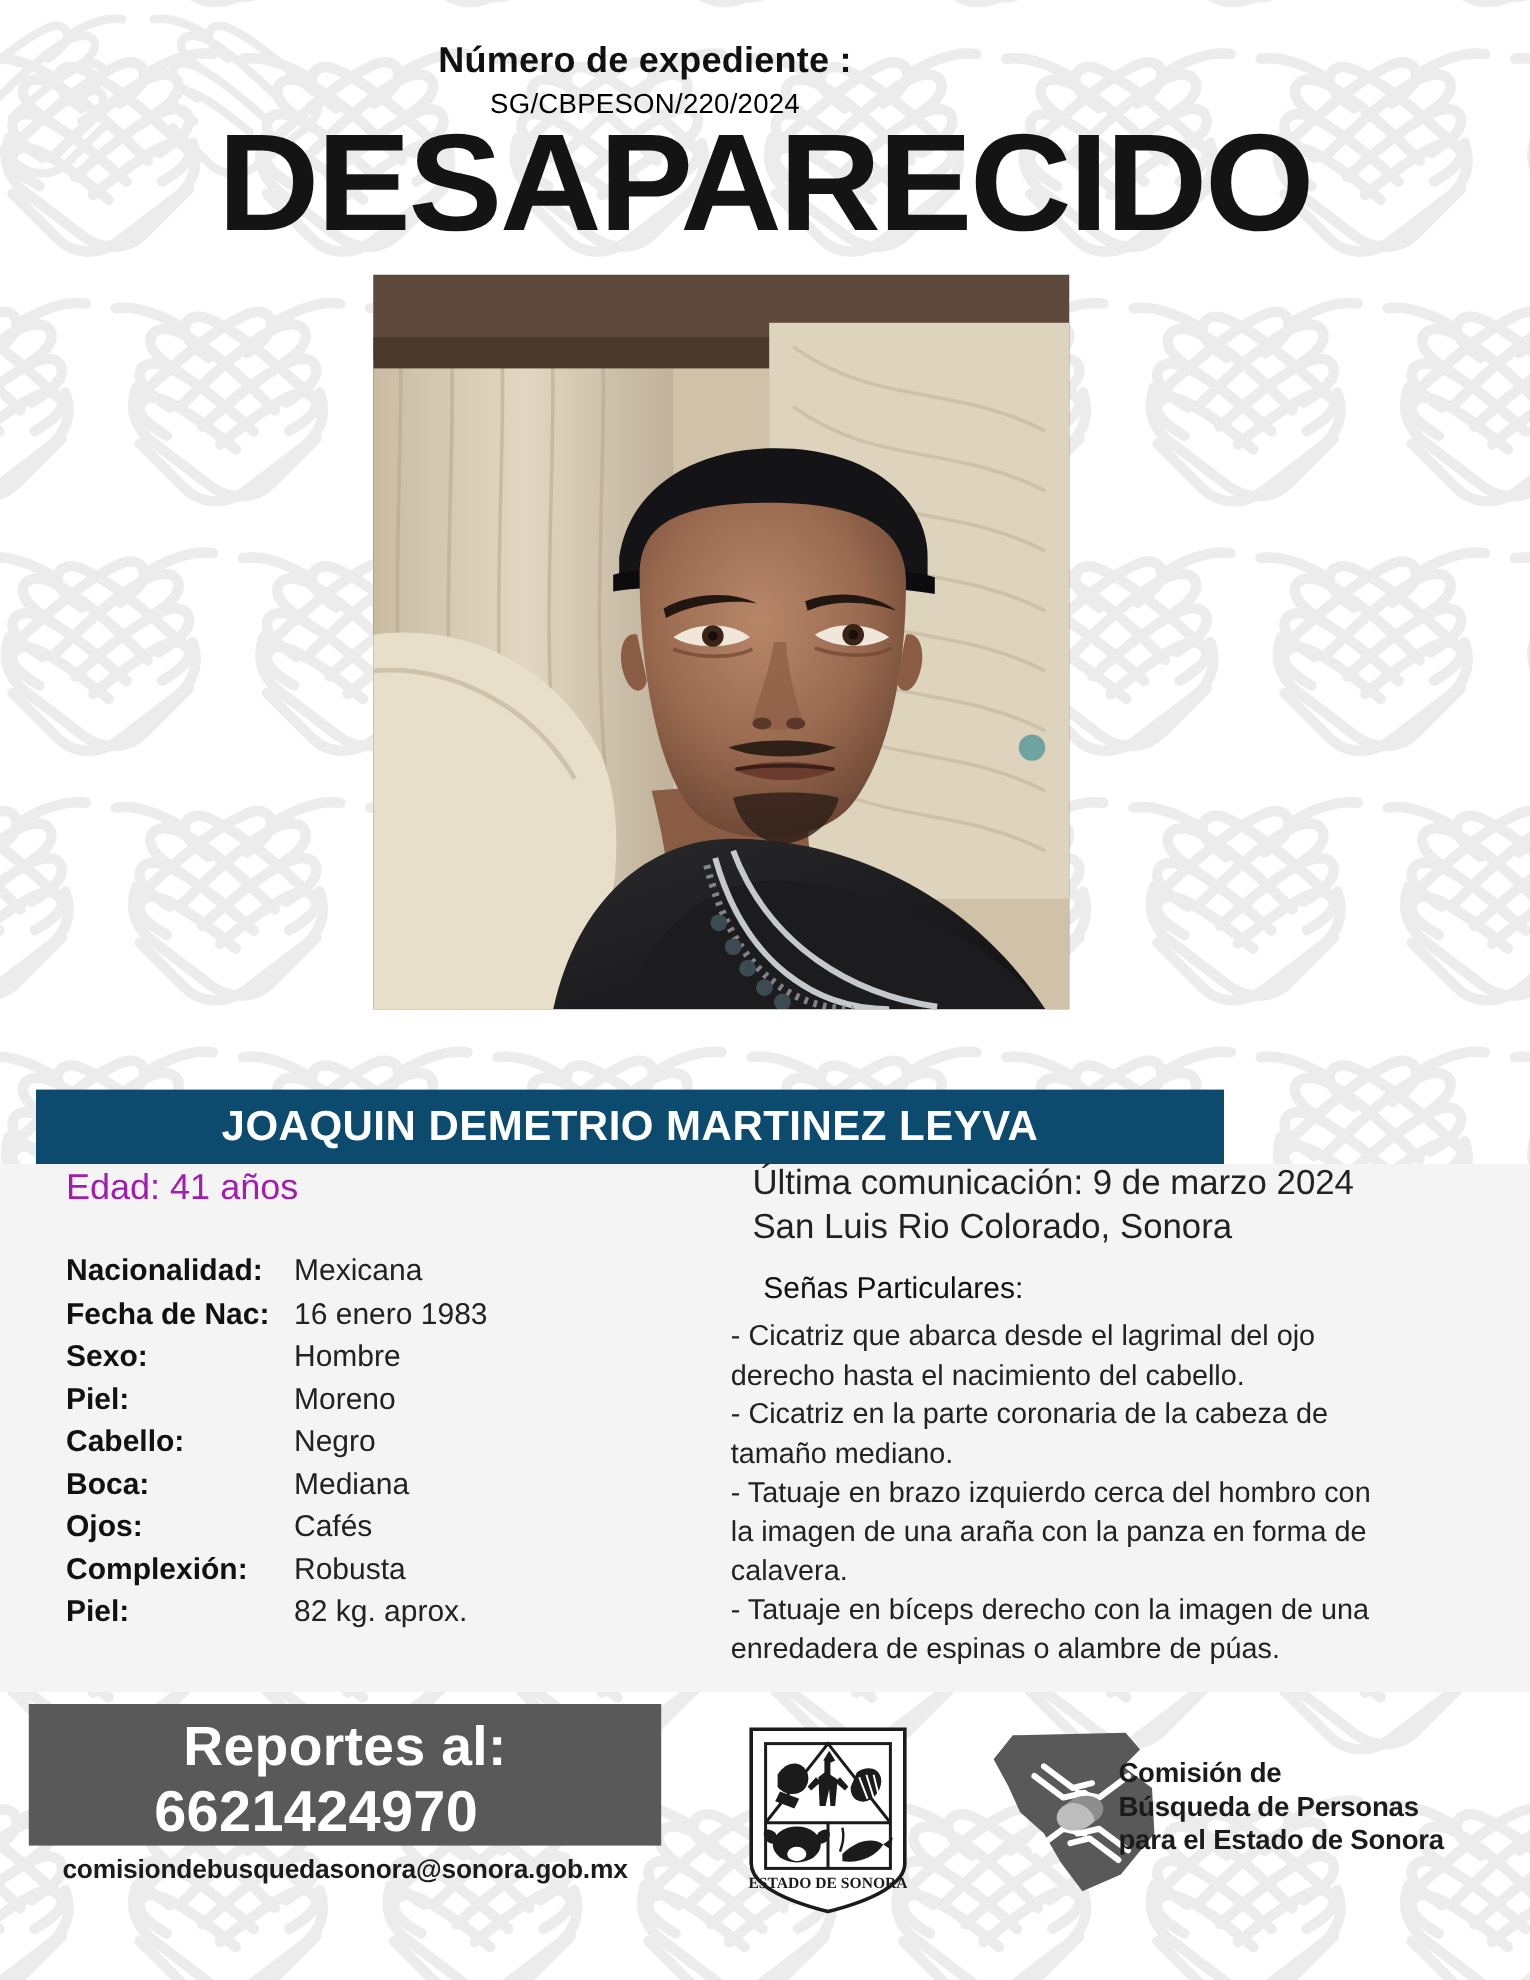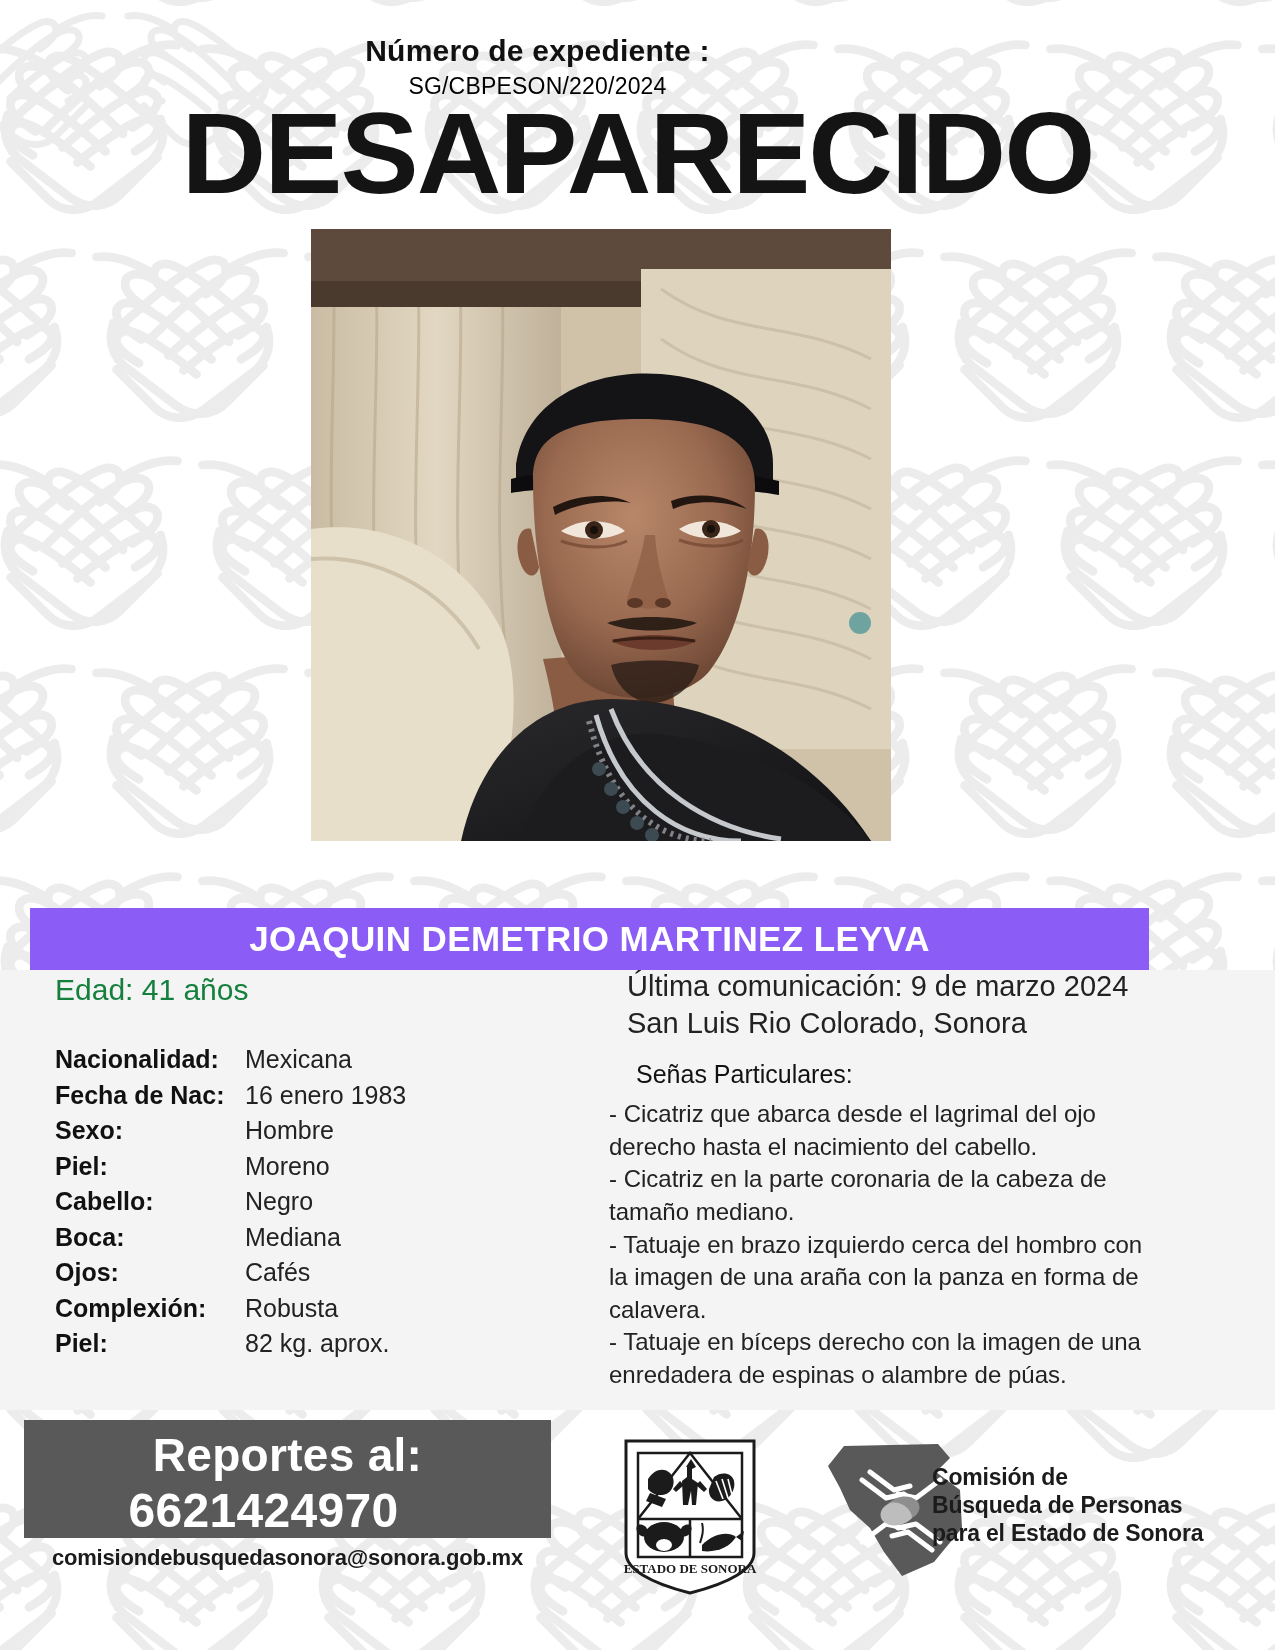--- a/index.html
+++ b/index.html
@@ -30,31 +30,31 @@
 
   
   .photo{
     position:absolute;left:311px;top:229px;width:580px;height:612px;
     overflow:hidden;background:#2a2018;
   }
   .photo svg{display:block;}
 
   
   .name-banner{
-    position:absolute;left:30px;top:908px;width:1119px;height:62px;
-    background:#8b5cf6;display:flex;align-items:center;justify-content:center;
+    position:absolute;left:30px;top:908px;width:990px;height:62px;
+    background:#0c4a6e;display:flex;align-items:center;justify-content:center;
   }
   .name-banner .nm{color:#fff;font-size:35px;font-weight:bold;letter-spacing:.4px;}
 
   
   .info-panel{
     position:absolute;left:0px;top:970px;width:1275px;height:440px;
     background:#f4f4f4;
   }
-  .edad{position:absolute;left:55px;top:973px;font-size:30px;font-weight:400;color:#15803d;}
+  .edad{position:absolute;left:55px;top:973px;font-size:30px;font-weight:400;color:#a21caf;}
   .ultima{position:absolute;left:627px;top:968px;font-size:29px;line-height:1.28;color:#222;}
 
   table.details{
     position:absolute;left:55px;top:1042px;border-collapse:collapse;
   }
   table.details td{padding:0;font-size:25px;line-height:1.42;vertical-align:top;margin-top:18px;}
   table.details td.k{font-weight:bold;color:#111;padding-right:10px;white-space:nowrap;}
   table.details td.v{font-weight:400;color:#222;white-space:nowrap;}
 
   .senas-h{position:absolute;left:636px;top:1060px;font-size:25px;font-weight:normal;color:#111;}

